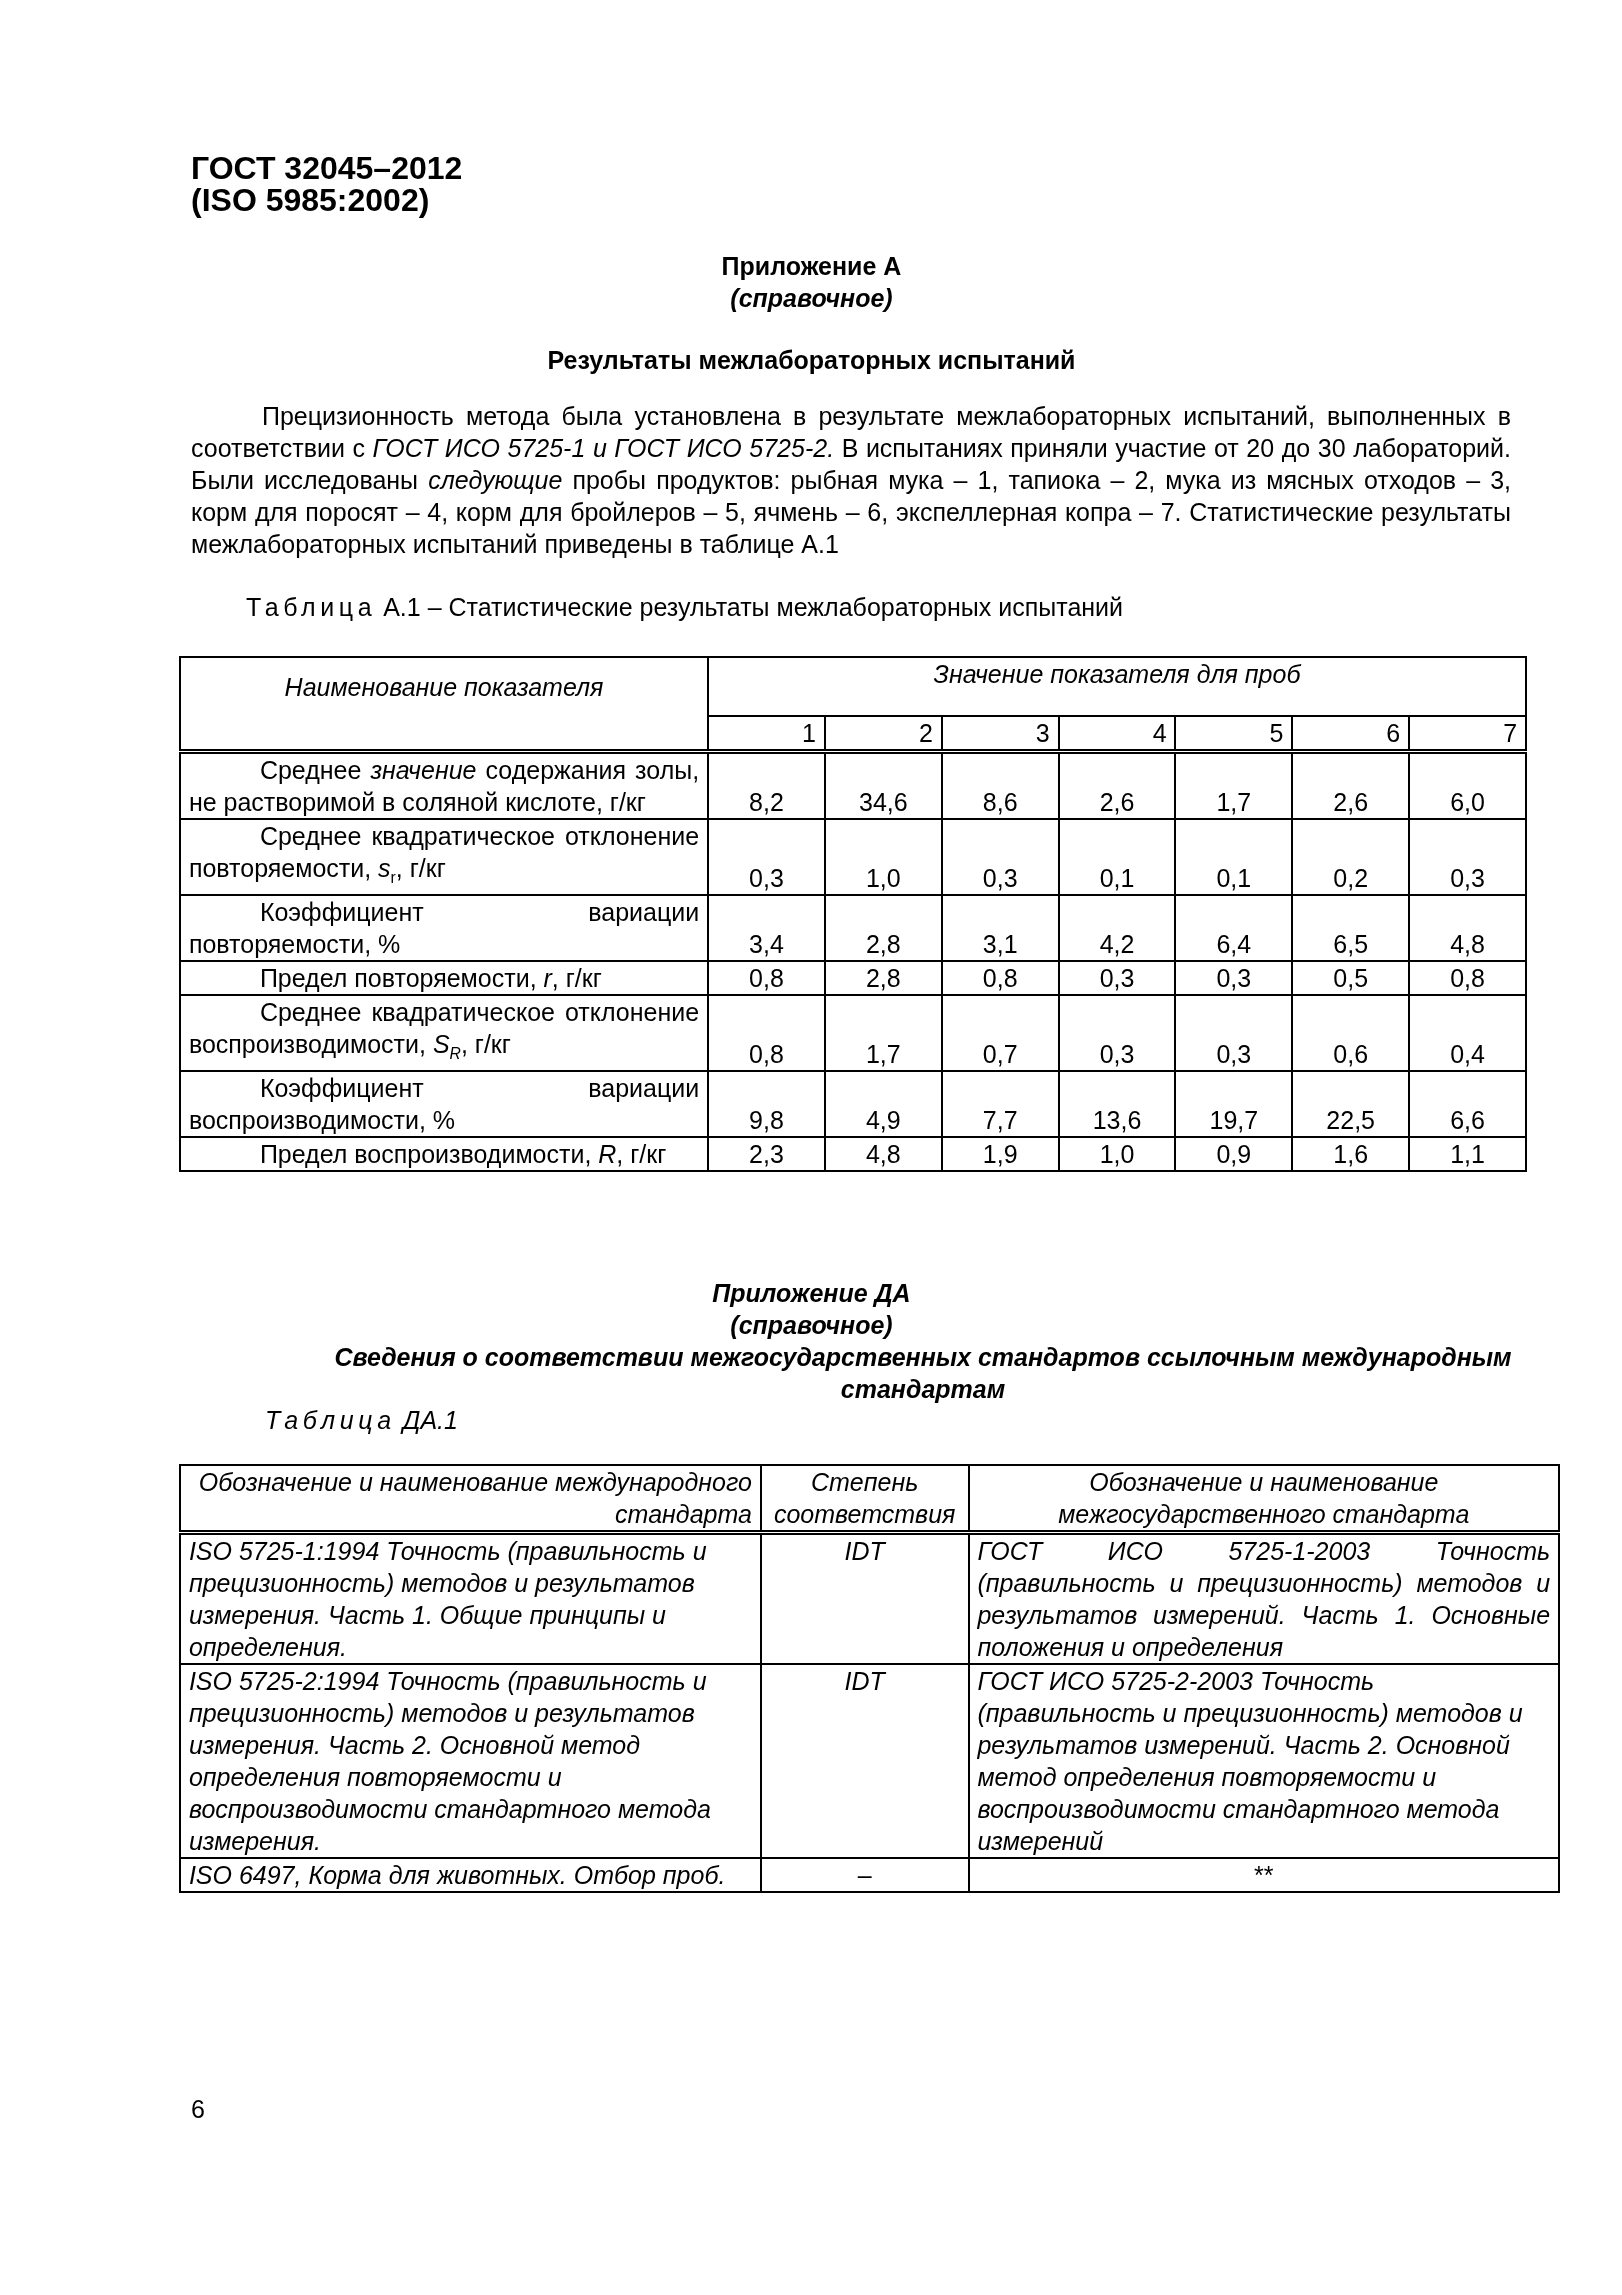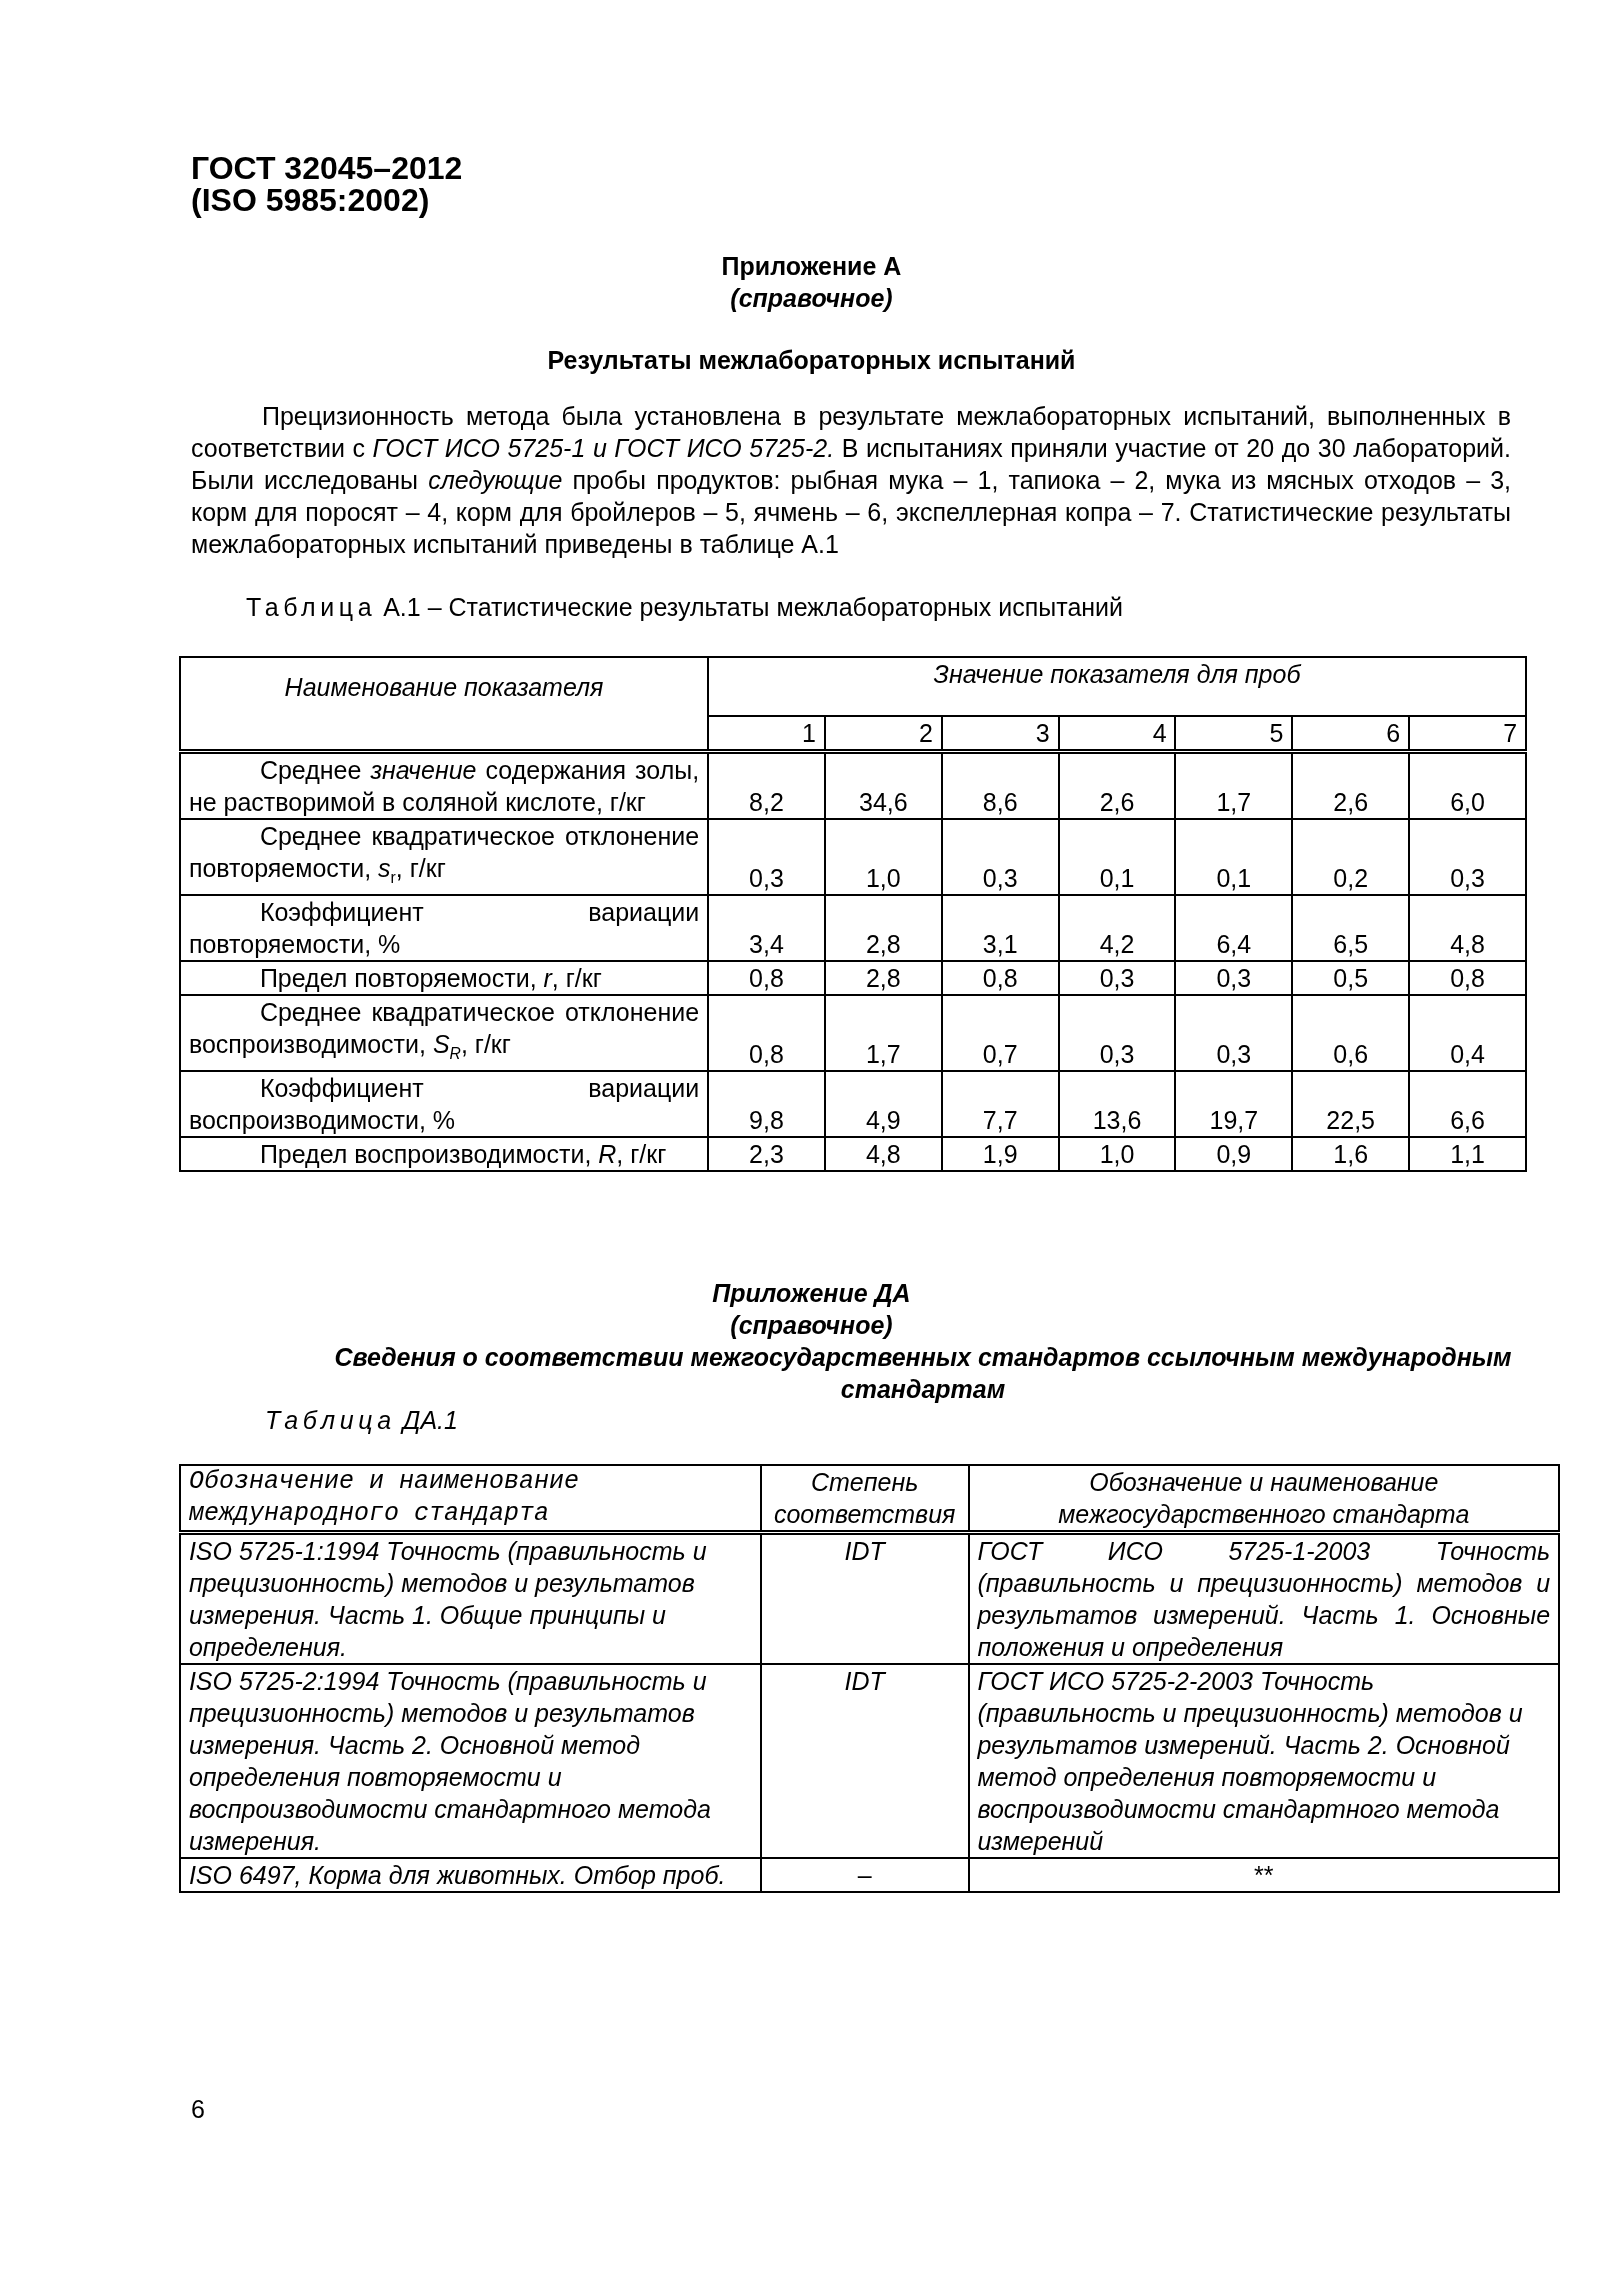--- a/index.html
+++ b/index.html
@@ -138,21 +138,21 @@
 <div class="abs center bold ital" style="left:334px; width:1178px; top:1341px;">Сведения о соответствии межгосударственных стандартов ссылочным международным стандартам</div>
 
 <div class="abs ital" style="left:265px; top:1404px;">
   <span class="spaced">Таблица</span>
   <span>ДА.1</span>
 </div>
 
 <table class="t2">
   <tbody>
       <tr>
-    <td class="thick-b" style="width:563px; text-align:left;font-family:Liberation Mono, monospace;">Обозначение и наименование международного стандарта</td>
+    <td class="thick-b" style="width:563px; text-align:right;">Обозначение и наименование международного стандарта</td>
     <td class="thick-b" style="width:190px; text-align:center;">Степень соответствия</td>
     <td class="thick-b" style="text-align:center;">Обозначение и наименование межгосударственного стандарта</td>
   </tr>
   <tr>
     <td>ISO 5725-1:1994 Точность (правильность и прецизионность) методов и результатов измерения. Часть 1. Общие принципы и определения.</td>
     <td style="text-align:center;">IDT</td>
     <td style="text-align:justify;">ГОСТ ИСО 5725-1-2003 Точность (правильность и прецизионность) методов и результатов измерений. Часть 1. Основные положения и определения</td>
   </tr>
   <tr>
     <td>ISO 5725-2:1994 Точность (правильность и прецизионность) методов и результатов измерения. Часть 2. Основной метод определения повторяемости и воспроизводимости стандартного метода измерения.</td>

